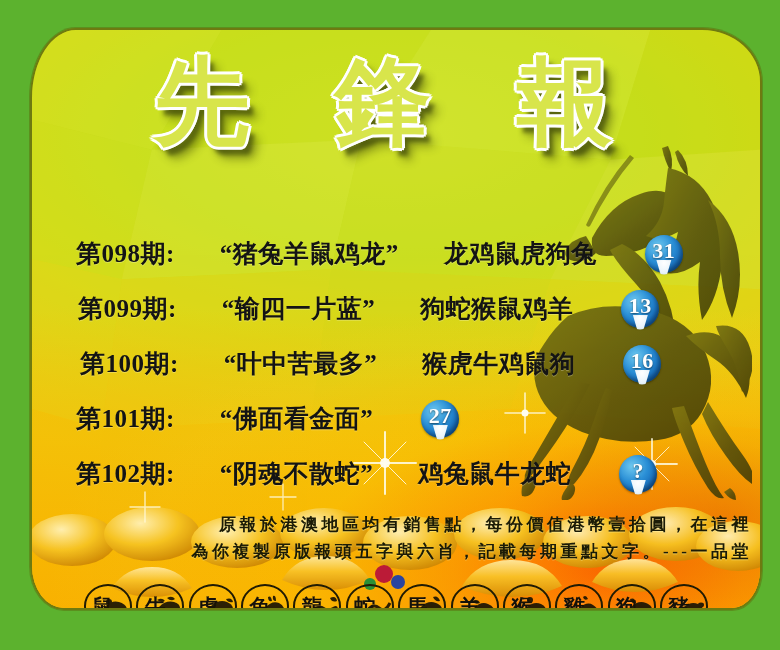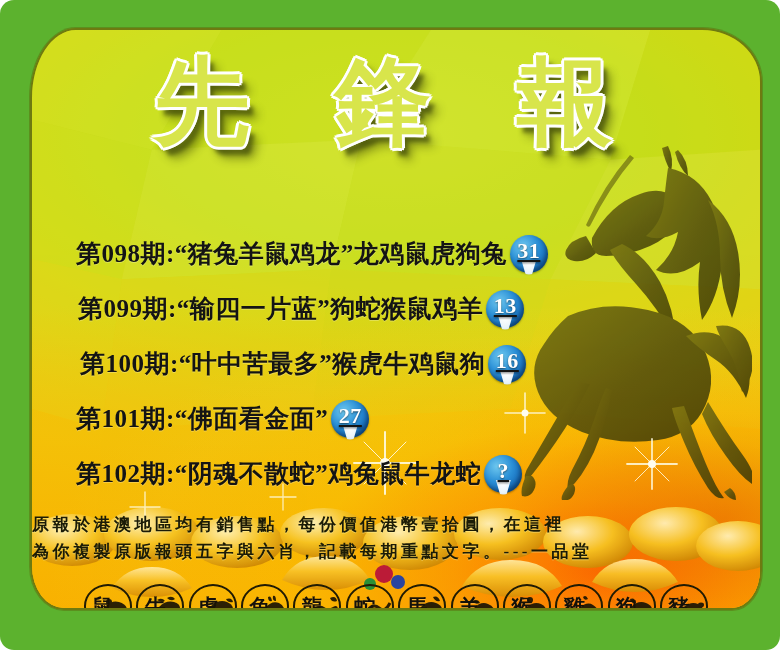--- a/index.html
+++ b/index.html
@@ -4,21 +4,20 @@
 <title>先鋒報</title>
 <style>
   * { margin:0; padding:0; box-sizing:border-box; }
   html,body{
     width:780px; height:650px; overflow:hidden;
     font-family:"Liberation Serif","DejaVu Serif",serif;
   }
   #poster{
     position:relative; width:780px; height:650px;
     background:#5cb22e;
-    border-radius:14px;
   }
 
   
   #panel{
     position:absolute;
     left:30px; top:28px; right:18px; bottom:40px;
     background:
       radial-gradient(120% 70% at 50% 18%, #cfe22a 0%, #c6de1e 28%, #d9d712 52%, #ecc90d 74%, #f5bf06 100%);
     border:2px solid #6e7a10;
     border-radius: 46px 60px 30px 34px / 70px 54px 40px 44px;
@@ -69,34 +68,35 @@
     position:absolute; left:44px; top:196px; right:40px;
     z-index:5;
   }
   .line{
     position:relative;
     height:55px;
     display:flex; align-items:center;
     font-size:25px; font-weight:bold; color:#141414;
     letter-spacing:.5px;
     white-space:nowrap;
+    gap:45px;
   }
   .line .txt{ text-shadow:0 1px 0 rgba(255,255,255,.25); }
   .line.i1{ padding-left:0px; }
   .line.i2{ padding-left:2px; }
   .line.i3{ padding-left:4px; }
   .line.i4{ padding-left:0px; }
   .line.i5{ padding-left:0px; }
 
   
   .ball{
     position:relative;
     margin-left:3px;
     width:38px; height:38px; flex:0 0 38px;
-    display:flex; align-items:center; justify-content:center;text-decoration:underline;
+    display:flex; align-items:center; justify-content:center;
   }
   .ball .disc{
     position:absolute; left:0; top:0; width:38px; height:38px;
     border-radius:50%;
     background:radial-gradient(circle at 34% 30%, #6ec8ef 0%, #2a8fd6 42%, #1263b4 78%, #0b4f97 100%);
     box-shadow:inset -2px -3px 4px rgba(0,0,0,.35), 0 1px 2px rgba(0,0,0,.35);
   }
   .ball .base{
     position:absolute; left:9px; top:25px; width:20px; height:15px;
     background:radial-gradient(ellipse at 50% 20%, #ffffff 0%, #e9f4fb 55%, #bcd9ea 100%);
@@ -107,22 +107,22 @@
     position:relative; z-index:2;
     color:#ffffff; font-size:22px; font-weight:bold;
     font-family:"Liberation Serif","DejaVu Serif",serif;
     text-shadow:0 1px 2px rgba(0,0,0,.55);
     line-height:1;
     transform:translateY(-3px);
   }
 
   
   #note{
-    position:absolute; left:0; right:16px; top:481px;
-    text-align:left;
+    position:absolute; left:0; right:8px; top:481px;
+    text-align:right;
     z-index:5;
     font-family:Liberation Serif, serif;
   }
   #note .nline{
     font-size:17px; font-weight:bold; color:#1b1b06;
     letter-spacing:3.5px;
     line-height:27px;
     white-space:nowrap;
     text-shadow:0 1px 0 rgba(255,255,190,.35);
   }

